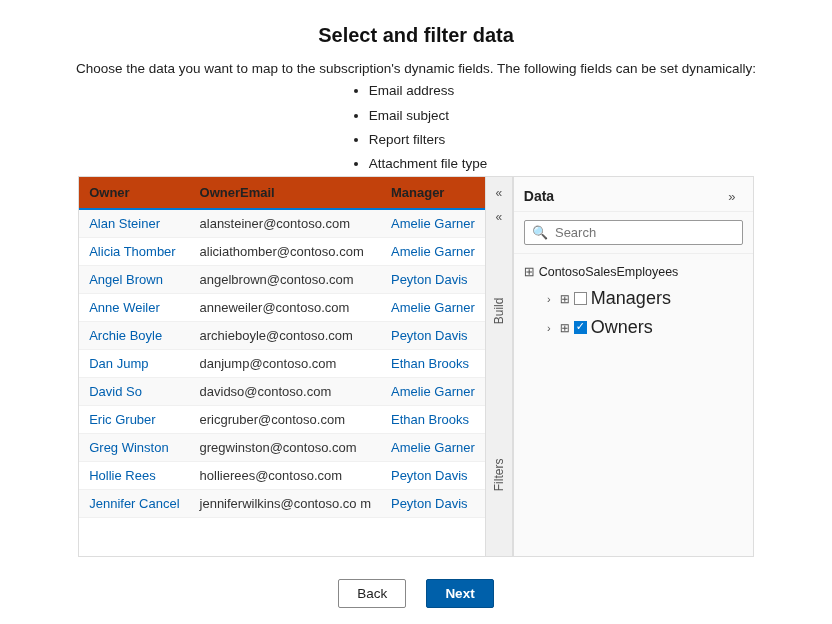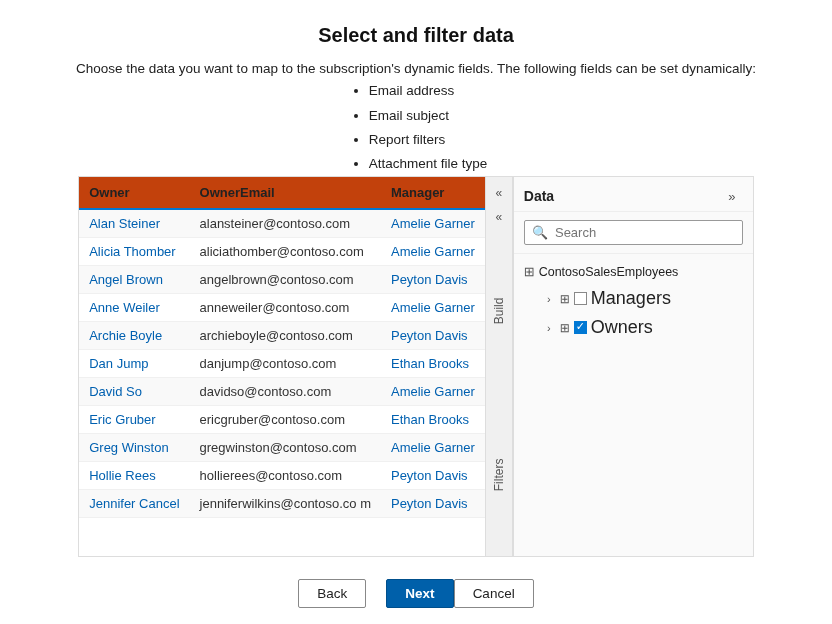--- a/index.html
+++ b/index.html
@@ -487,15 +487,14 @@
         </div>
       </div>
     </div>
   </div>
 
   <div class="footer">
     <div class="footer-left">
       <button class="btn-back">Back</button>
       <button class="btn-next">Next</button>
     </div>
-    <button class="btn-cancel">Cancel</button>
   </div>
 </div>
 
 </body></html>

